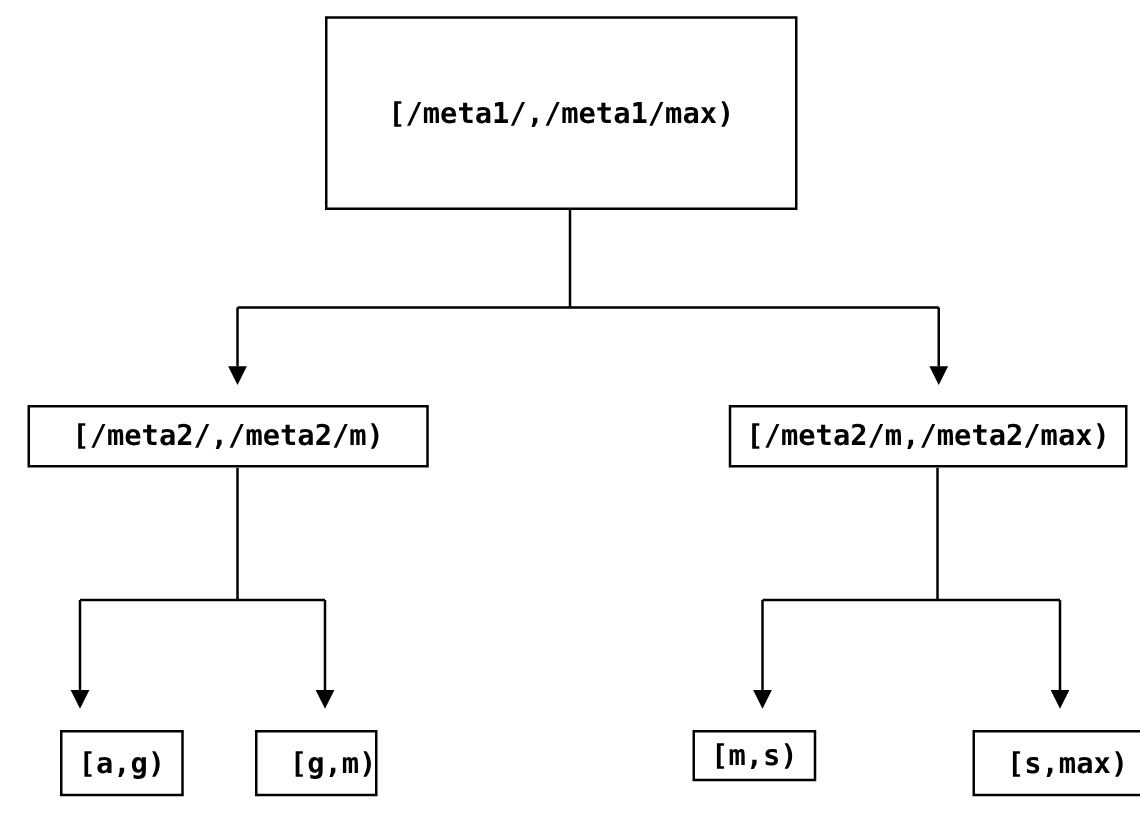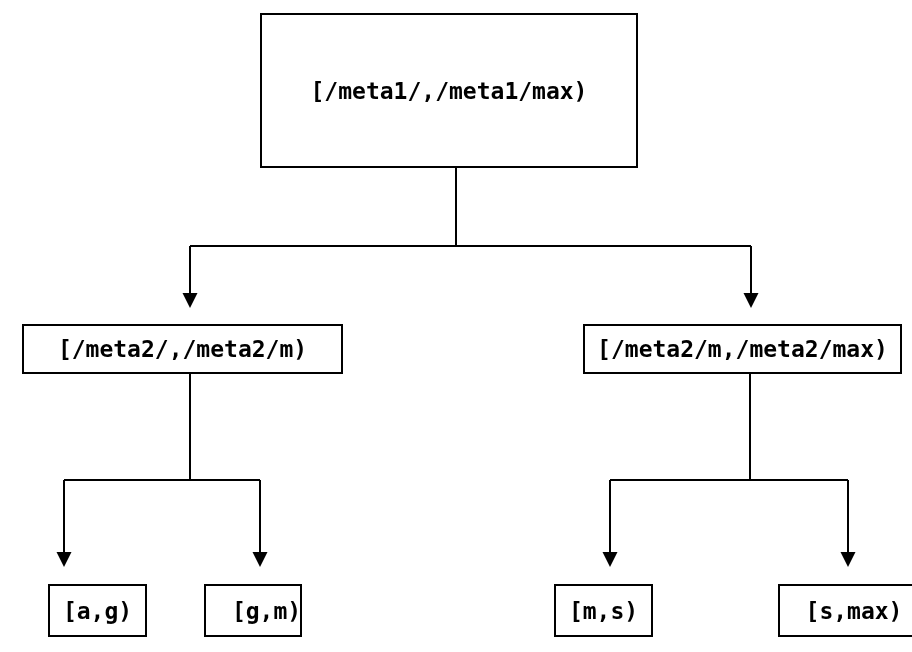--- a/index.html
+++ b/index.html
@@ -33,21 +33,21 @@
     font-weight: bold;
     font-size: 23px;
     color: #000000;
     white-space: pre;
   }
   .node-root      { left: 260px; top: 13px;  width: 378px; height: 155px; }
   .node-mid-left  { left: 22px;  top: 324px; width: 321px; height: 50px; text-align: center; }
   .node-mid-right { left: 583px; top: 324px; width: 319px; height: 50px; text-align: center; }
   .node-leaf-1    { left: 8px;   top: 584px; width: 99px;  height: 53px; margin-left: 40px; }
   .node-leaf-2    { left: 204px; top: 584px; width: 98px;  height: 53px; padding-left: 27px; }
-  .node-leaf-3    { left: 554px; top: 584px; width: 99px;  height: 53px; }
+  .node-leaf-3    { left: 554px; top: 584px; width: 99px;  height: 41px; }
   .node-leaf-4    { left: 778px; top: 584px; width: 152px; height: 53px; }
   .edge {
     stroke: #000000;
     stroke-width: 2;
     fill: none;
   }
   .arrowhead {
     fill: #000000;
     stroke: none;
   }

